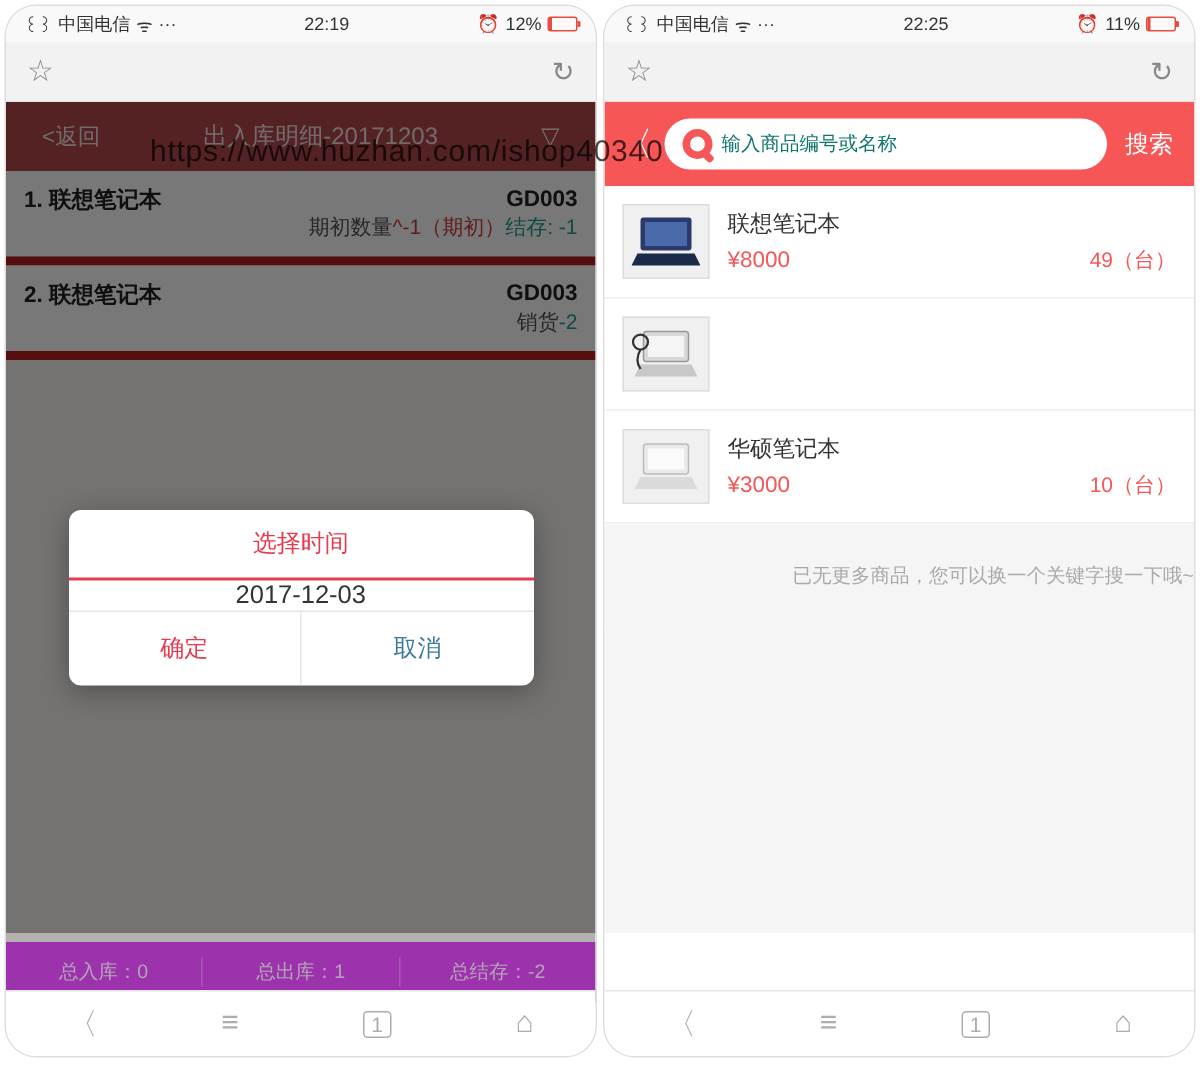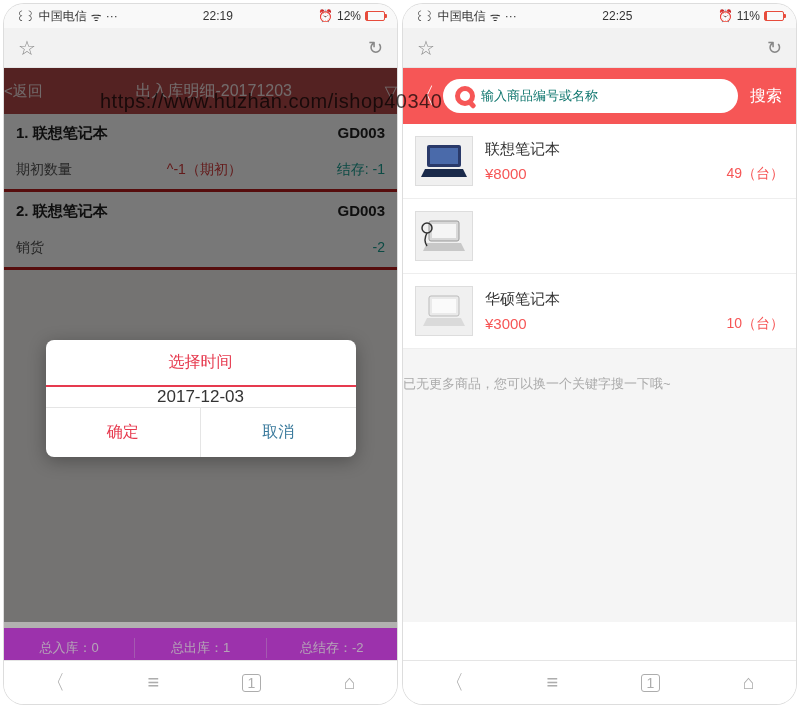--- a/index.html
+++ b/index.html
@@ -8,28 +8,28 @@
 .phone { width: 393px; height: 700px; background: #fff; border-radius: 20px; overflow: hidden; position: relative; box-shadow: 0 0 0 1px #ddd; }
 .status-bar { height: 24px; display: flex; align-items: center; justify-content: space-between; padding: 0 12px; font-size: 12px; color: #333; background: #f9f9f9; }
 .status-left, .status-right { display: flex; align-items: center; gap: 4px; }
 .battery-box { width: 20px; height: 10px; border: 1px solid #e74c3c; border-radius: 2px; position: relative; }
 .battery-box::after { content: ""; position: absolute; right: -3px; top: 2px; width: 2px; height: 4px; background: #e74c3c; border-radius: 0 1px 1px 0; }
 .battery-fill { height: 100%; background: #e74c3c; }
 .browser-bar { height: 40px; display: flex; align-items: center; justify-content: space-between; padding: 0 14px; background: #f2f2f2; border-bottom: 1px solid #e5e5e5; }
 .star-icon { font-size: 20px; color: #888; }
 .reload-icon { font-size: 18px; color: #888; }
 
-.red-header { height: 46px; background: #b34a4a; display: flex; align-items: center; color: rgba(255,255,255,0.85); padding: 0 0; font-size: 15px; position: relative; }
+.red-header { height: 46px; background: #b34a4a; display: flex; align-items: center; color: rgba(255,255,255,0.85); padding: 0 24px; font-size: 15px; position: relative; }
 .header-title { flex: 1; text-align: center; font-size: 16px; }
 .filter-icon { font-size: 16px; }
 .dimmed { filter: brightness(0.72); }
 .left-content { background: #f7f6f5; height: 554px; position: relative; }
-.item-row { background: #fff; padding: 10px 12px; border-bottom: 3px solid #b91c1c; }
+.item-row { background: #fff; padding: 10px 12px; border-bottom: 6px solid #b91c1c; }
 .item-top { display: flex; justify-content: space-between; font-size: 15px; font-weight: bold; color: #222; }
-.item-sub { display: flex; justify-content: space-between; font-size: 14px; margin-top: 18px; color: #555; }
+.item-sub { display: flex; justify-content: flex-end; font-size: 14px; color: #555; }
 .red-text { color: #d53a3a; }
 .teal-text { color: #1aa093; }
 .left-footer { position: absolute; left: 0; right: 0; bottom: 0; height: 40px; background: #d946ef; display: flex; align-items: center; color: rgba(255,255,255,0.85); font-size: 13px; }
 .left-footer span { flex: 1; text-align: center; }
 .sep { width: 1px; height: 20px; background: rgba(255,255,255,0.3); }
 .overlay { position: absolute; inset: 0; background: rgba(0,0,0,0.35); }
 .dialog { position: absolute; left: 50%; top: 240px; transform: translateX(-50%); width: 310px; background: #fff; border-radius: 8px; overflow: hidden; box-shadow: 0 4px 18px rgba(0,0,0,0.3); margin-top: 32px; }
 .dialog-title { text-align: center; padding: 12px; color: #e63a4f; font-size: 16px; border-bottom: 2px solid #e63a4f; }
 .dialog-date { text-align: center; font-size: 17px; color: #333; border-bottom: 1px solid #e5e5e5; }
 .dialog-btns { display: flex; }
@@ -46,21 +46,21 @@
 .search-btn { color: #fff; font-size: 16px; padding: 0 4px; }
 .product-list { background: #fff; }
 .product { display: flex; align-items: center; padding: 12px; border-bottom: 1px solid #eee; gap: 12px; }
 .thumb { width: 58px; height: 50px; background: #f0f0f0; border: 1px solid #ddd; flex-shrink: 0; display: flex; align-items: center; justify-content: center; }
 .thumb svg { display: block; }
 .prod-info { flex: 1; }
 .prod-name { font-size: 15px; color: #333; margin-bottom: 6px; }
 .prod-bottom { display: flex; justify-content: space-between; }
 .prod-price { color: #f65656; font-size: 15px; }
 .prod-stock { color: #f65656; font-size: 14px; }
-.no-more { text-align: left; color: #aaa; font-size: 13px; padding: 26px 0; background: #f5f5f5; }
+.no-more { text-align: right; color: #aaa; font-size: 13px; padding: 26px 0; background: #f5f5f5; }
 .right-bg { background: #f5f5f5; height: 554px; }
 .bottom-nav { position: absolute; left: 0; right: 0; bottom: 0; height: 44px; background: #fff; border-top: 1px solid #e5e5e5; display: flex; align-items: center; justify-content: space-around; color: #999; }
 .nav-icon { font-size: 20px; color: #adadad; }
 .watermark { position: absolute; top: 90px; left: 100px; font-size: 20px; color: rgba(0,0,0,0.7); font-family: Liberation Sans, sans-serif; letter-spacing: 0.5px; pointer-events: none; }
 </style>
 </head>
 <body>
 
 <div class="container">
 

